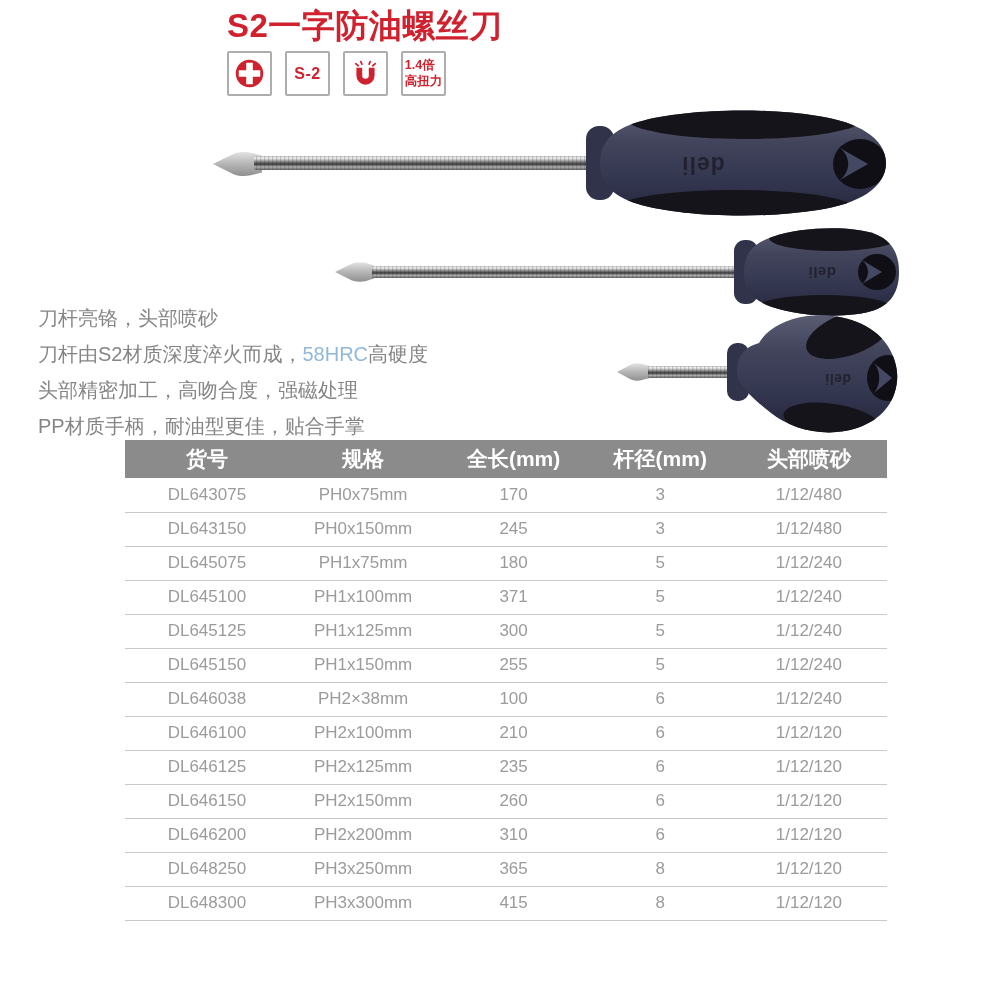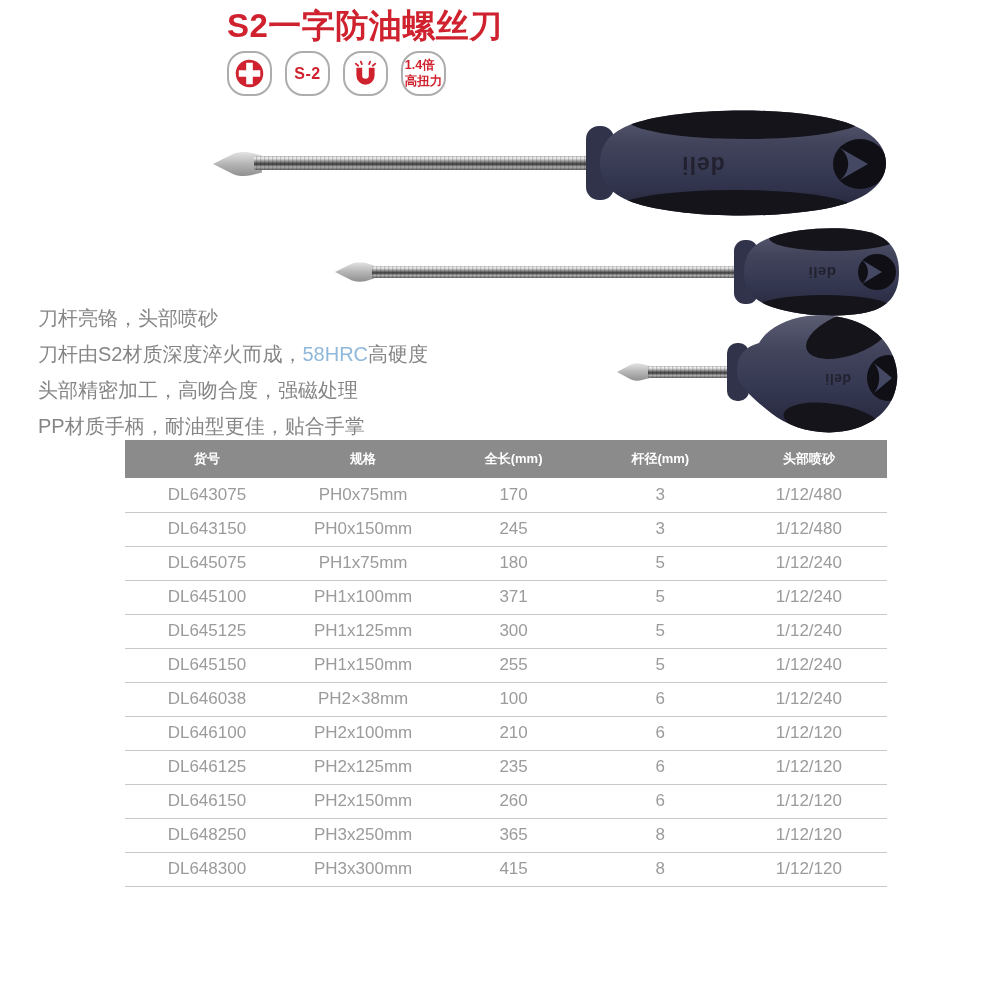--- a/index.html
+++ b/index.html
@@ -17,38 +17,38 @@
   }
   .page{position:relative;width:920px;height:1000px;}
 
   .title{
     position:absolute;left:227px;top:4px;
     font-size:33px;font-weight:bold;color:var(--red);letter-spacing:.5px;
   }
 
   .badges{position:absolute;left:227px;top:51px;display:flex;gap:13px;}
   .badge{
-    width:45px;height:45px;border:2px solid #adadad;border-radius:18px;
+    width:45px;height:45px;border:2px solid #adadad;border-radius:2px;
     display:flex;align-items:center;justify-content:center;background:#fff;
   }
   .badge-s2{color:var(--red);font-weight:bold;font-size:16px;letter-spacing:.5px;}
   .badge-torque{color:var(--red);font-weight:bold;font-size:12.5px;line-height:1.25;text-align:left;white-space:nowrap;}
 
   .hero{position:absolute;left:0;top:0;width:1000px;height:440px;}
 
   .features{position:absolute;left:22px;top:284px;list-style:none;margin:16px;padding:0;}
   .features li{font-size:20px;color:var(--feature);height:36px;line-height:36px;white-space:nowrap;}
   .features .hl{color:var(--hl);}
 
   table.spec{
     position:absolute;left:125px;top:440px;width:762px;
     border-collapse:collapse;table-layout:fixed;
   }
   table.spec thead th{
-    background:var(--thead);color:#fff;font-size:13px;font-weight:bold;
+    background:var(--thead);color:#fff;font-size:21px;font-weight:bold;
     height:38px;padding:0;text-align:center;white-space:nowrap;
   }
   table.spec tbody td{
     height:34px;padding:0;text-align:center;font-size:17px;
     color:var(--tbody-text);border-bottom:1px solid #c9c9c9;white-space:nowrap;
   }
 </style>
 </head>
 <body>
 
@@ -246,20 +246,27 @@
           <td>1/12/120</td>
         </tr>
         <tr>
           <td>DL646150</td>
           <td>PH2x150mm</td>
           <td>260</td>
           <td>6</td>
           <td>1/12/120</td>
         </tr>
         <tr>
+          <td>DL646200</td>
+          <td>PH2x200mm</td>
+          <td>310</td>
+          <td>6</td>
+          <td>1/12/120</td>
+        </tr>
+        <tr>
           <td>DL648250</td>
           <td>PH3x250mm</td>
           <td>365</td>
           <td>8</td>
           <td>1/12/120</td>
         </tr>
         <tr>
           <td>DL648300</td>
           <td>PH3x300mm</td>
           <td>415</td>

